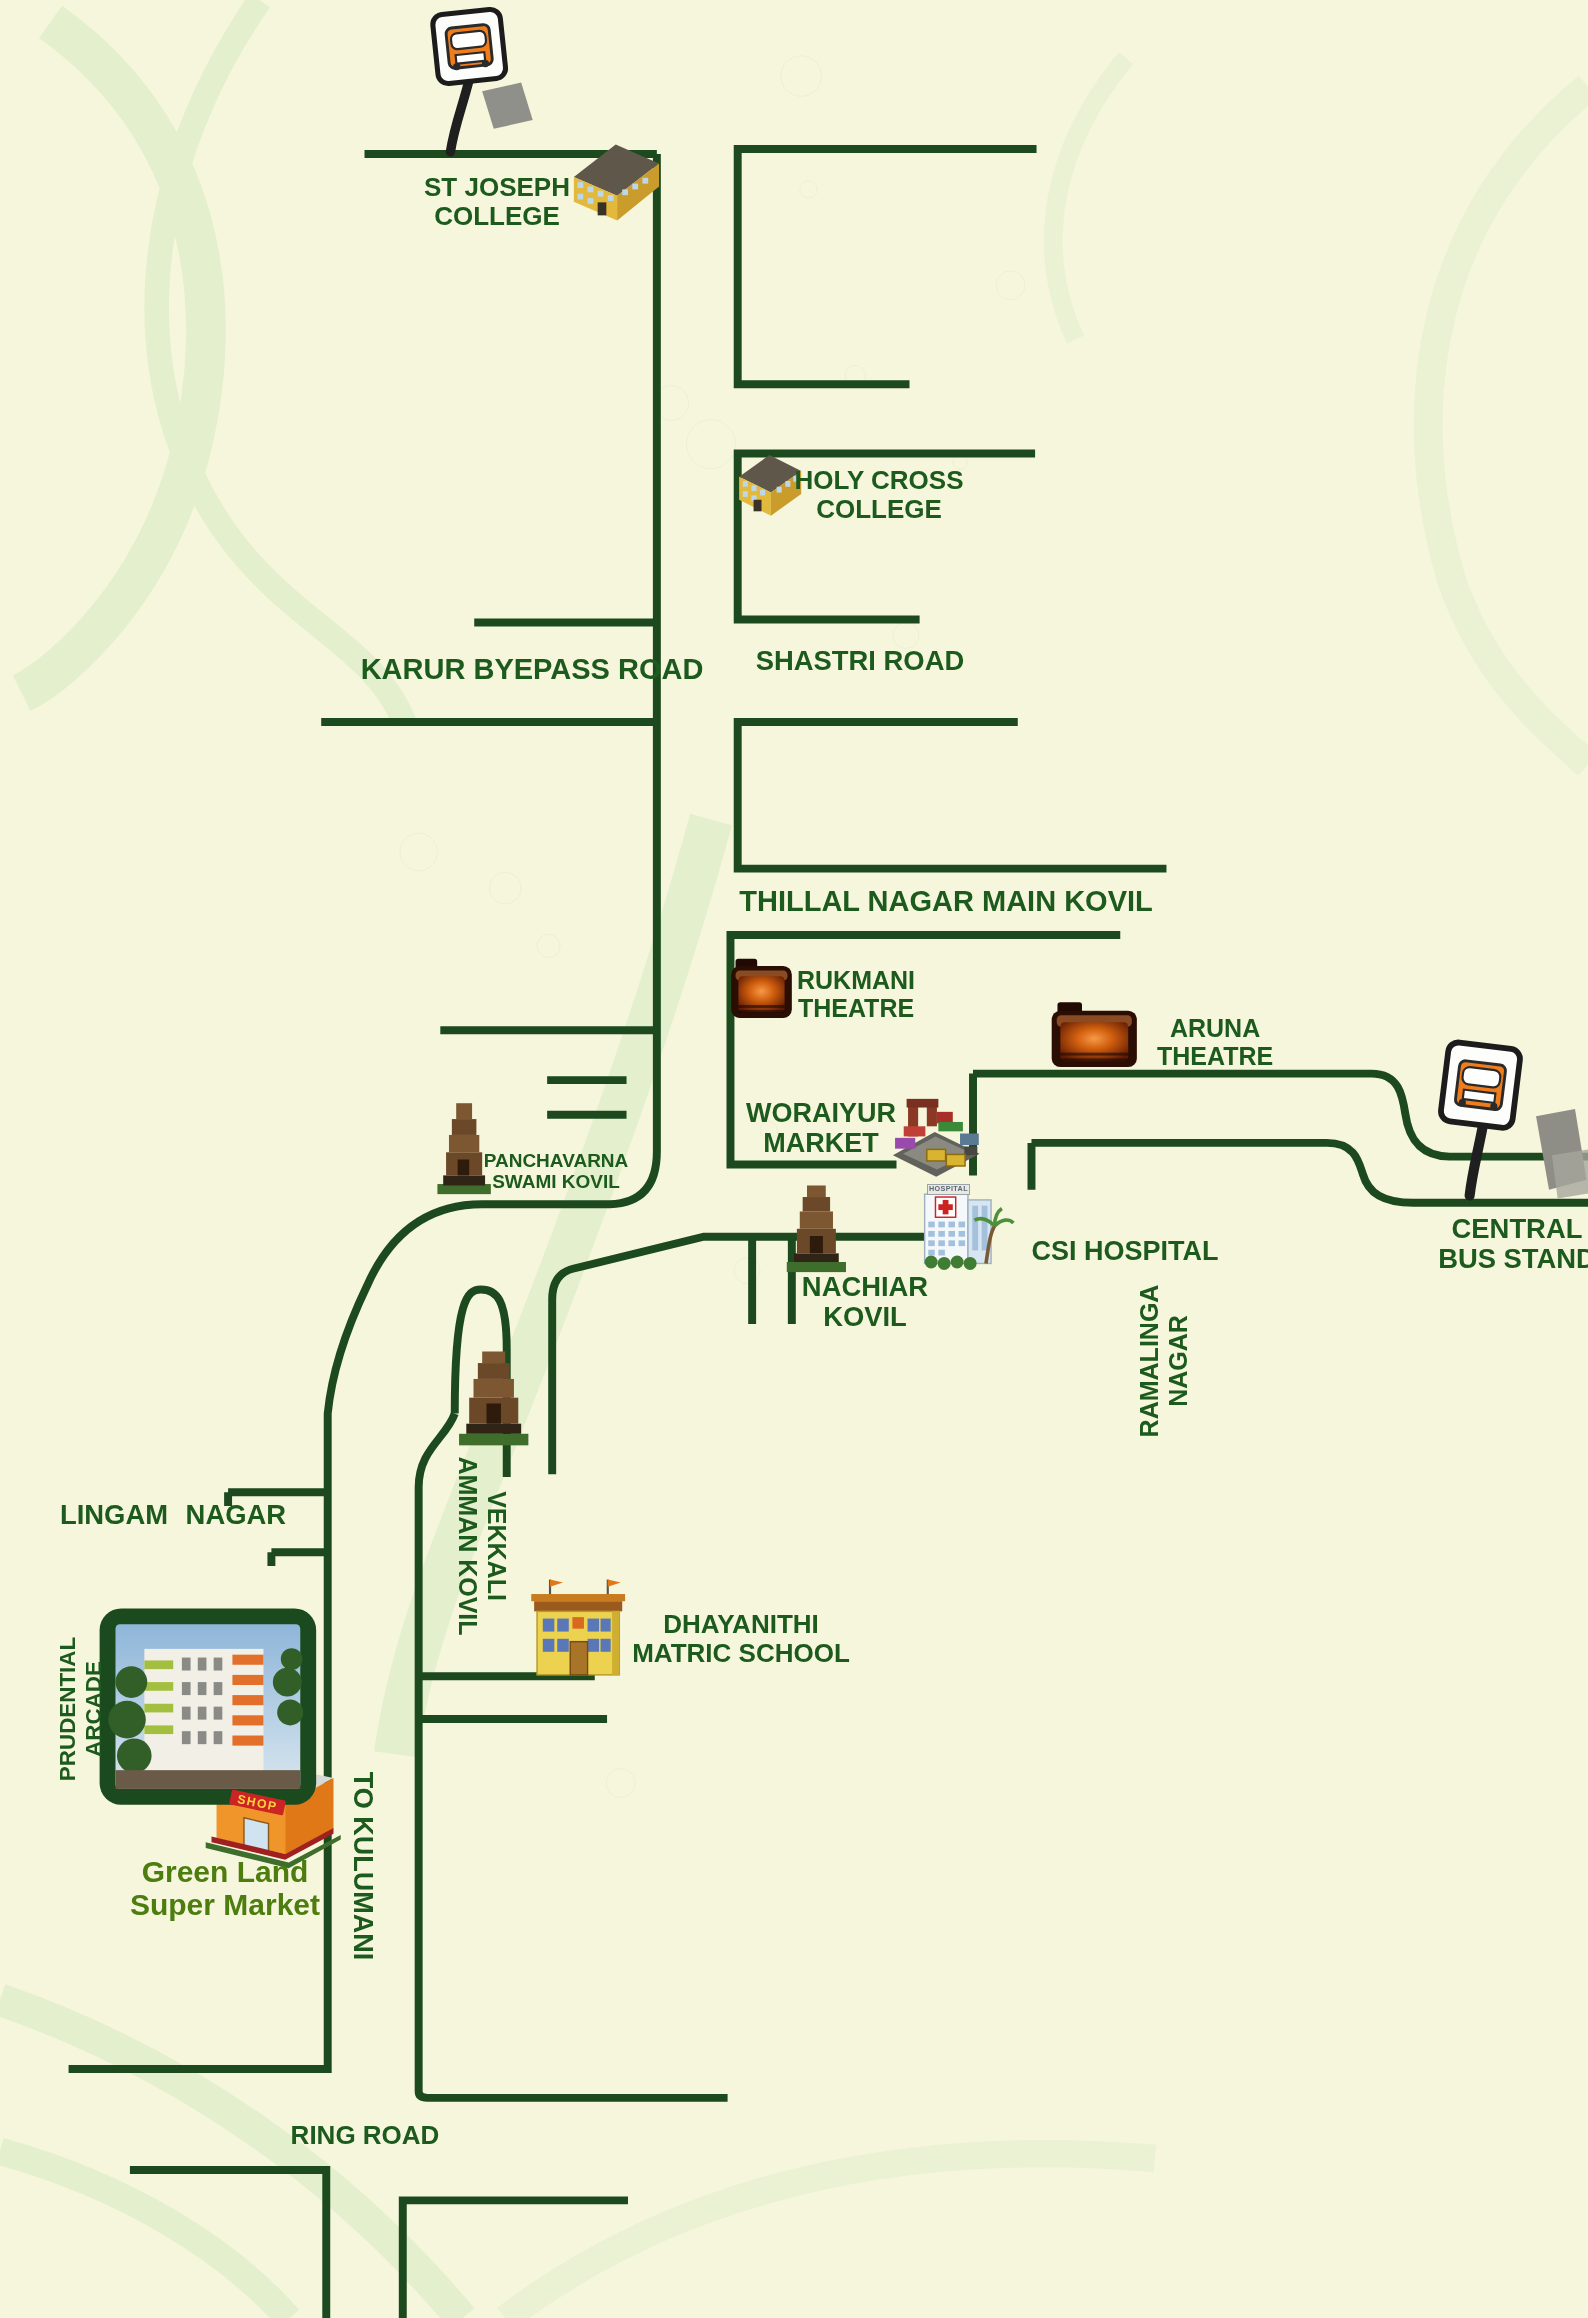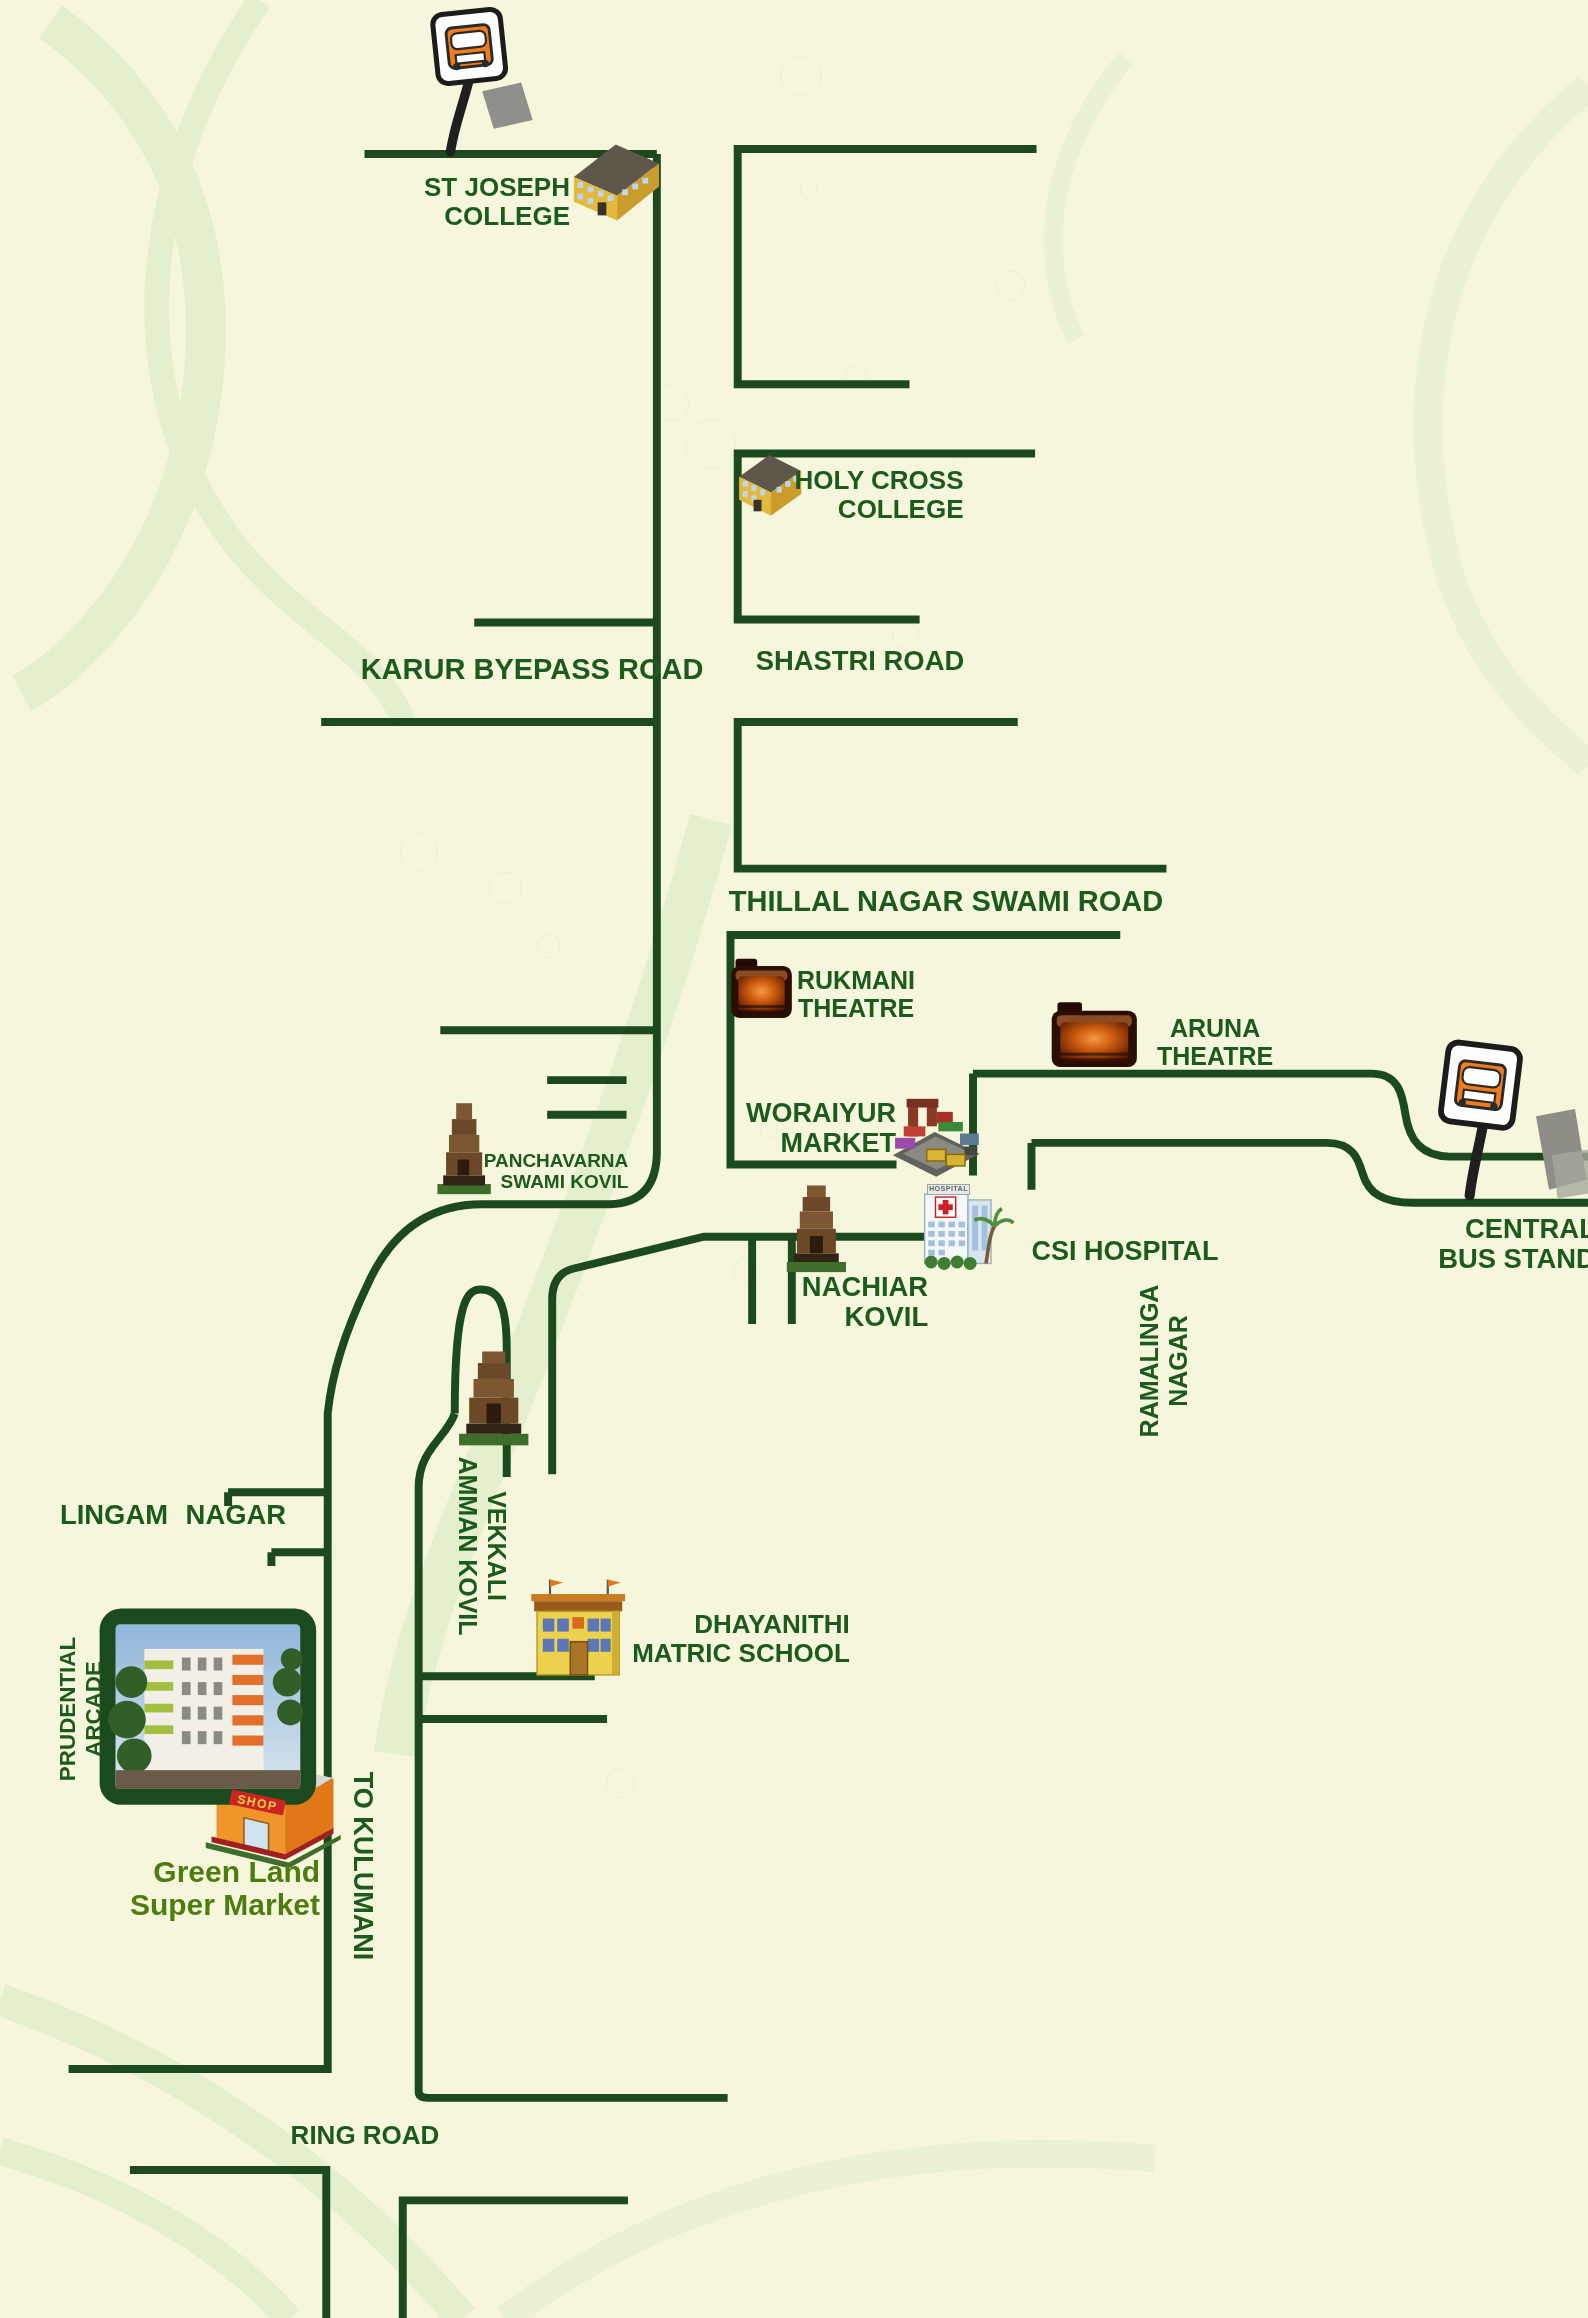--- a/index.html
+++ b/index.html
@@ -2,21 +2,21 @@
 <html style="font-size:11.5px"><head>
 <meta charset="utf-8">
 <style>
   html,body{margin:0;padding:0;background:#e8e8e0;}
   .stage{
     position:relative;width:1588px;height:2319px;overflow:hidden;
     background:#f6f6dc;font-family:"Liberation Sans",sans-serif;
   }
   .stage svg.gfx{position:absolute;left:0;top:0;}
   .lbl{
-    position:absolute;font-weight:700;color:#1d5a1d;text-align:right;
+    position:absolute;font-weight:700;color:#1d5a1d;text-align:center;
     line-height:1.1;white-space:nowrap;transform:translateX(-50%);
   }
   .lbl.leftal{transform:none;text-align:center;}
   .rotwrap{
     position:absolute;font-weight:700;color:#1d5a1d;text-align:center;
     line-height:1.16;white-space:nowrap;
   }
   .rot-ccw{transform:translate(-50%,-50%) rotate(-90deg);}
   .rot-cw{transform:translate(-50%,-50%) rotate(90deg);}
   .watermark{
@@ -362,21 +362,21 @@
 
   <div class="lbl z5" style="left:532px;top:654px;font-size:29px;">
     <div>KARUR BYEPASS ROAD</div>
   </div>
 
   <div class="lbl z5" style="left:860px;top:646px;font-size:27.4px;">
     <div>SHASTRI ROAD</div>
   </div>
 
   <div class="lbl z5" style="left:946px;top:886px;font-size:29px;">
-    <div>THILLAL NAGAR SWAMI ROAD</div>
+    <div>THILLAL NAGAR MAIN KOVIL</div>
   </div>
 
   <div class="lbl leftal z5" style="left:797px;top:967px;font-size:25px;">
     <div>RUKMANI</div>
       <div>THEATRE</div>
   </div>
 
   <div class="lbl leftal z5" style="left:1157px;top:1015px;font-size:25px;">
     <div>ARUNA</div>
       <div>THEATRE</div>

